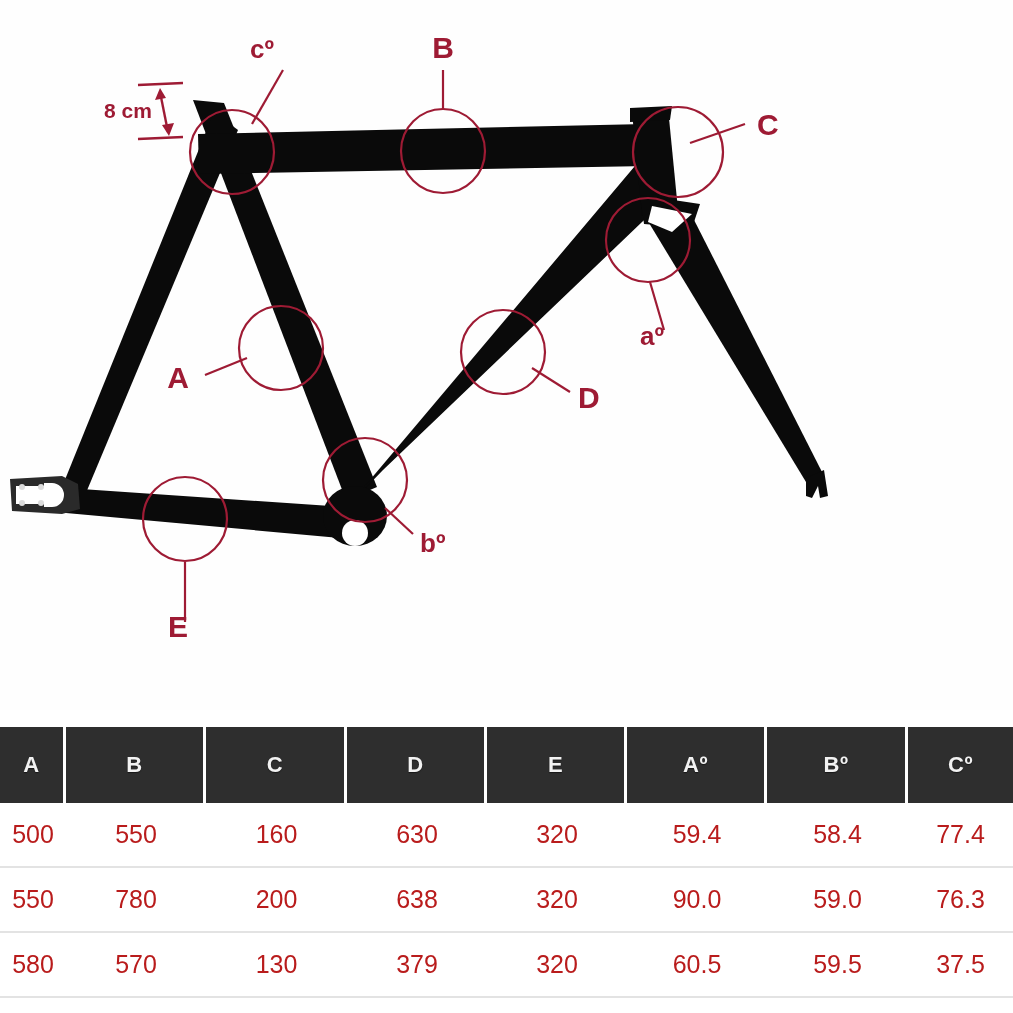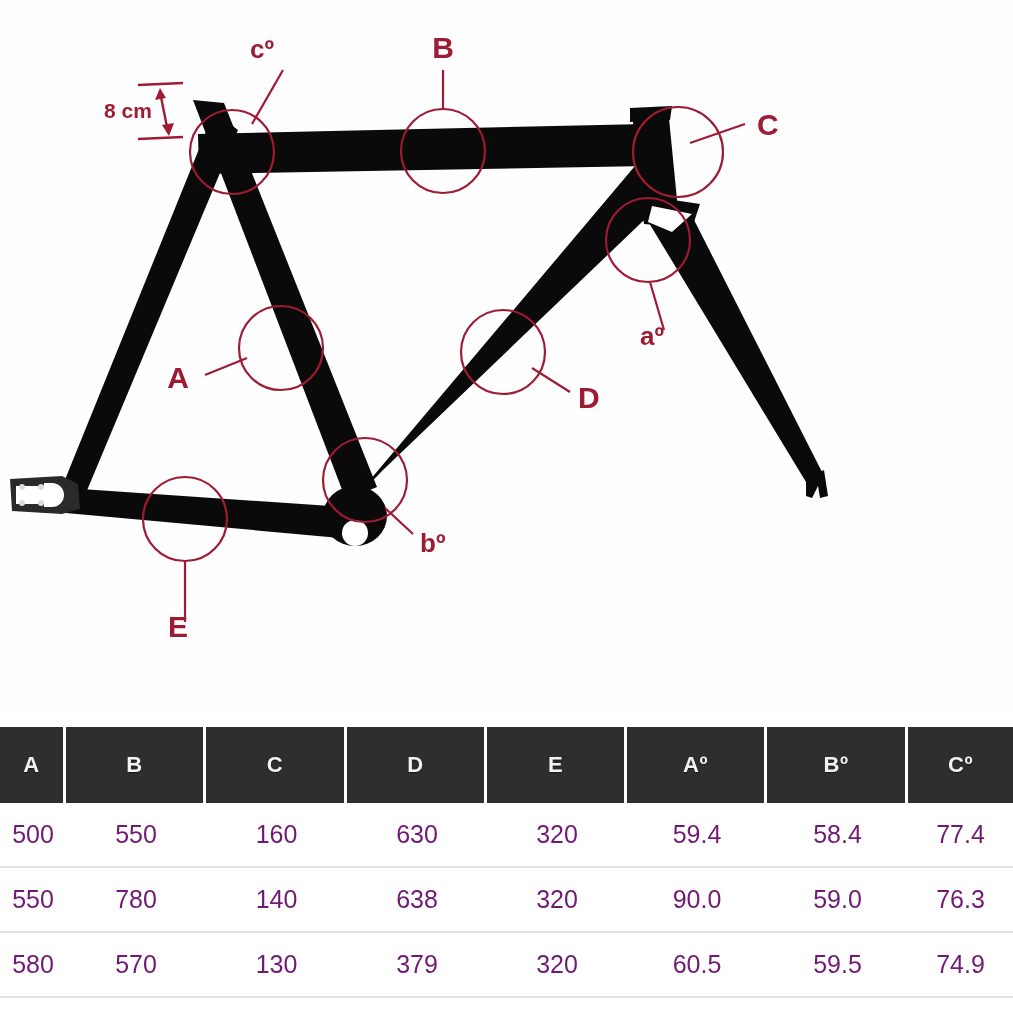--- a/index.html
+++ b/index.html
@@ -64,21 +64,21 @@
     vertical-align: middle;
     border-right: 3px solid #ffffff;
     letter-spacing: 0.5px;
     text-shadow: 0 1px 1px rgba(0,0,0,0.5);
   }
   table.geom thead th:last-child {
     border-right: none;
   }
   table.geom tbody td {
     background: #ffffff;
-    color: #701a75;
+    color: #b91c1c;
     font-size: 25px;
     height: 61px;
     text-align: center;
     vertical-align: middle;
     border-bottom: 2px solid #e3e3e3;
     font-weight: 400;
   }
   table.geom tbody tr:first-child td {
     border-top: none;
   }
@@ -224,34 +224,34 @@
           <td>160</td>
           <td>630</td>
           <td>320</td>
           <td>59.4</td>
           <td>58.4</td>
           <td>77.4</td>
         </tr>
         <tr>
           <td>550</td>
           <td>780</td>
-          <td>140</td>
+          <td>200</td>
           <td>638</td>
           <td>320</td>
           <td>90.0</td>
           <td>59.0</td>
           <td>76.3</td>
         </tr>
         <tr>
           <td>580</td>
           <td>570</td>
           <td>130</td>
           <td>379</td>
           <td>320</td>
           <td>60.5</td>
           <td>59.5</td>
-          <td>74.9</td>
+          <td>37.5</td>
         </tr>
       </tbody>
     </table>
   </div>
 
 </div>
 
 </body></html>

